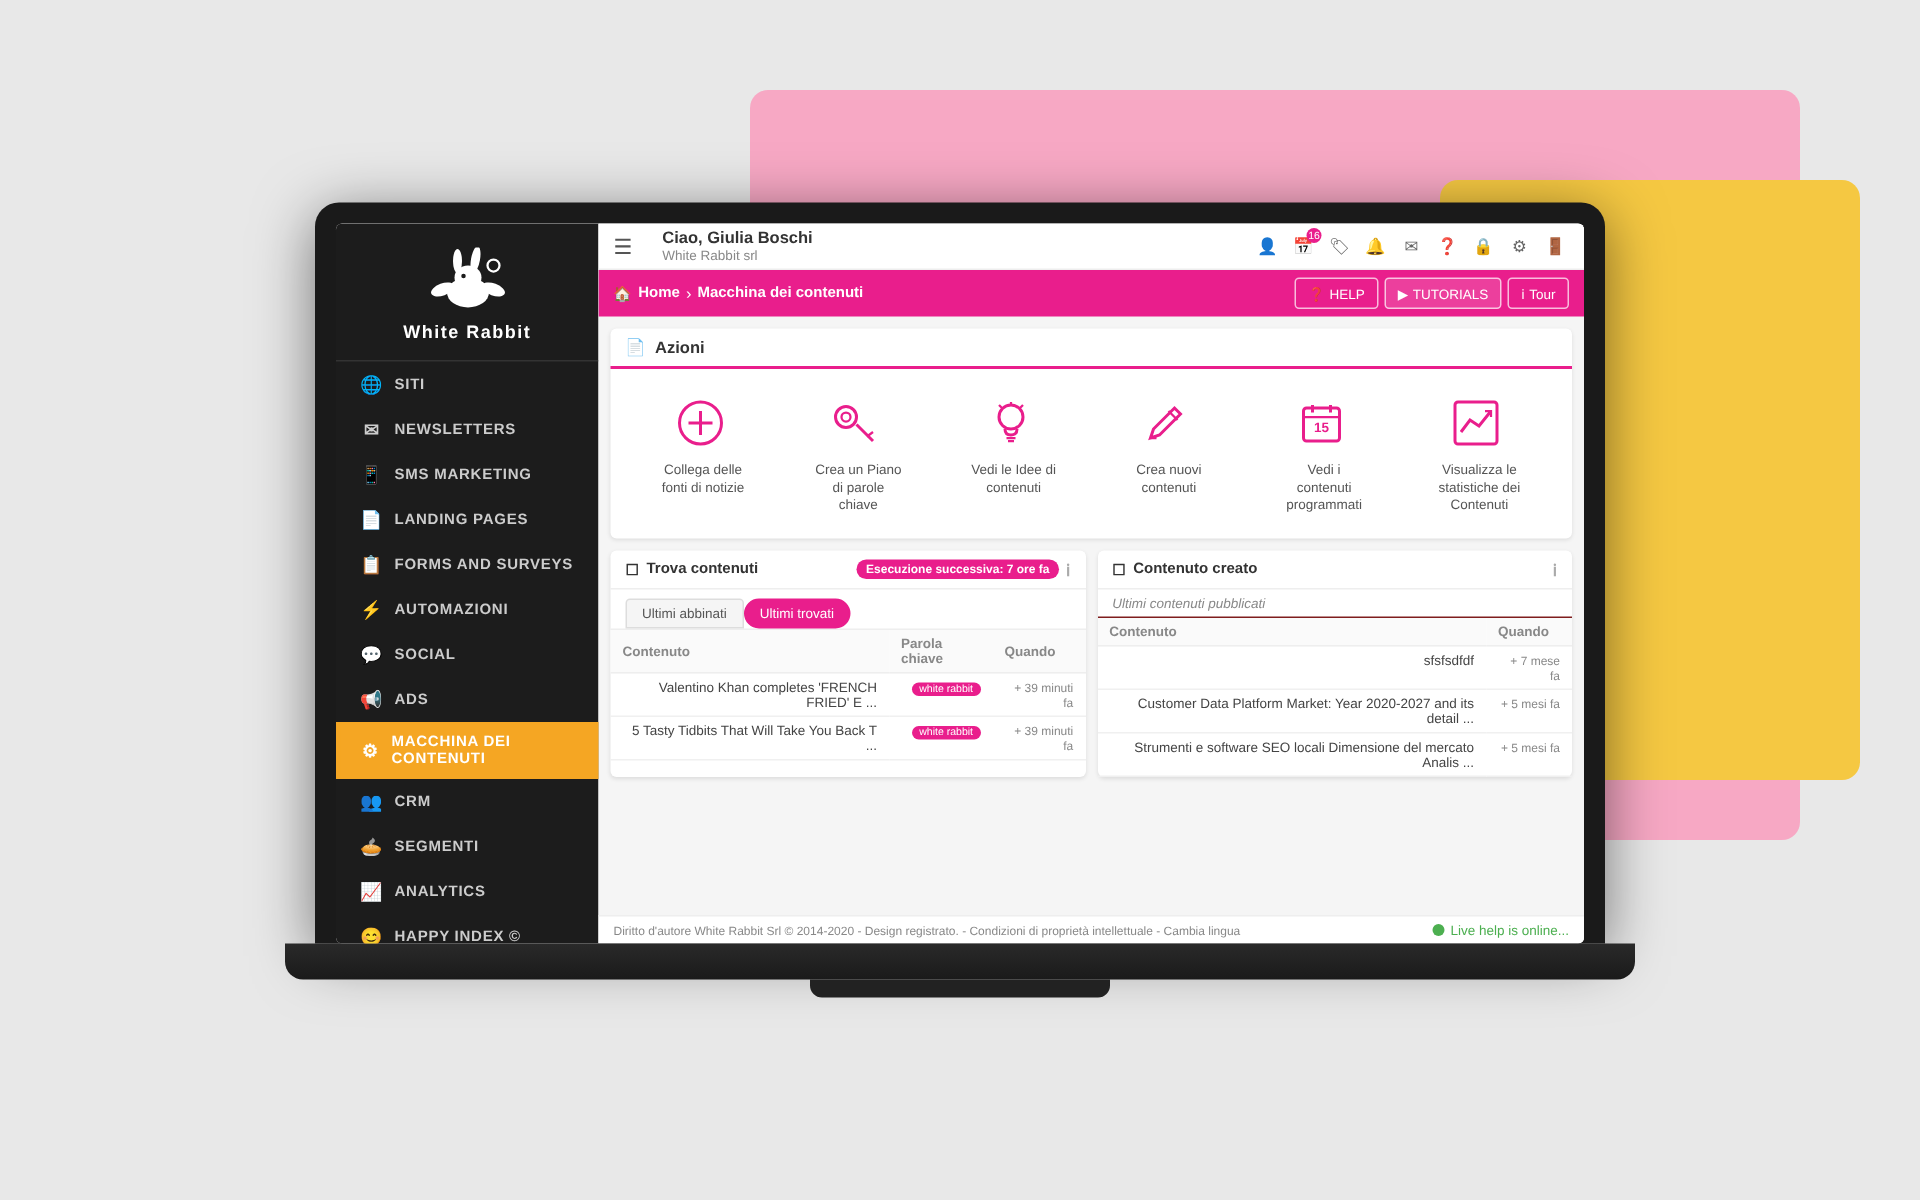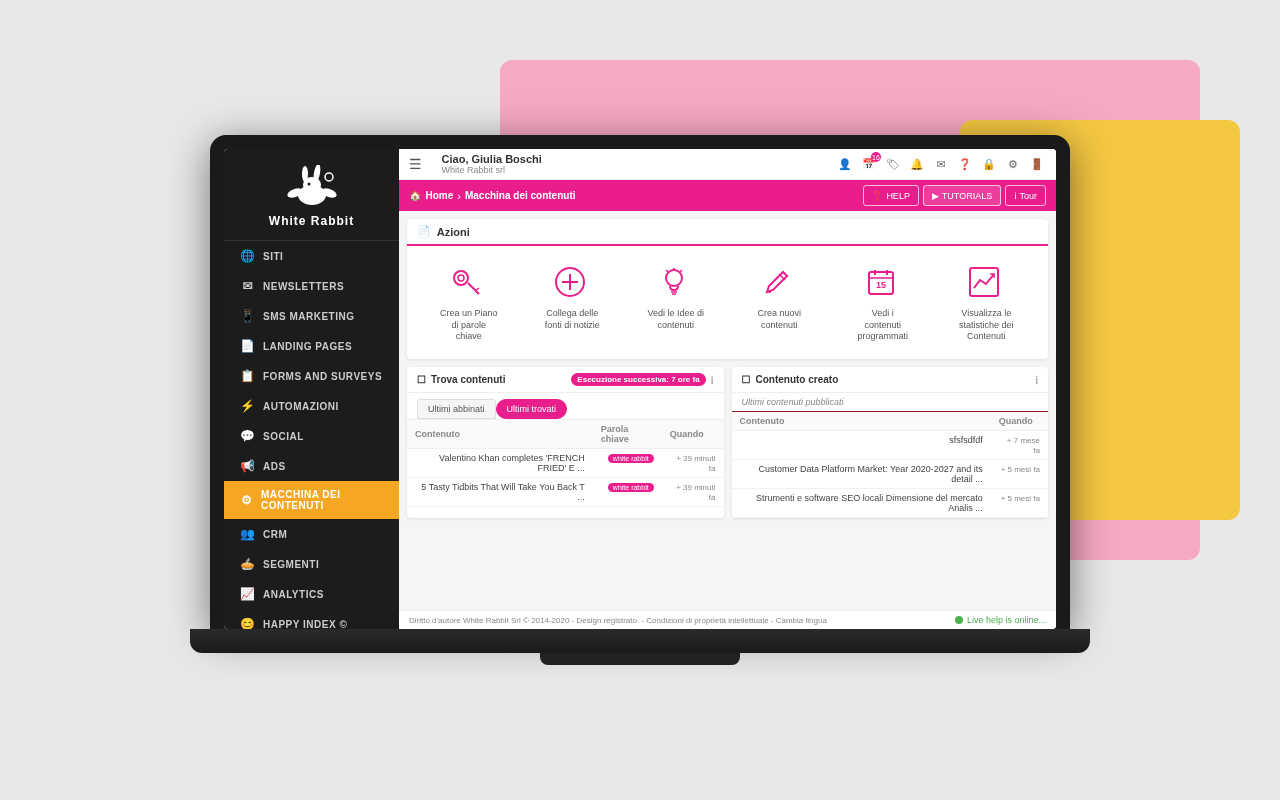--- a/index.html
+++ b/index.html
@@ -556,38 +556,38 @@
             <div class="card">
               <div class="card-header">
                 <span>📄</span>
                 <span>Azioni</span>
               </div>
               <div class="azioni-grid">
 
                 <div class="azione-item">
                   <div class="azione-icon">
                     <svg width="36" height="36" viewBox="0 0 36 36">
+                      <circle cx="18" cy="18" r="14" fill="none" stroke="#e91e8c" stroke-width="2"></circle>
+                      <line x1="18" y1="10" x2="18" y2="26" stroke="#e91e8c" stroke-width="2"></line>
+                      <line x1="10" y1="18" x2="26" y2="18" stroke="#e91e8c" stroke-width="2"></line>
+                    </svg>
+                  </div>
+                  <div class="azione-label">Collega delle<br>fonti di notizie</div>
+                </div>
+
+                <div class="azione-item">
+                  <div class="azione-icon">
+                    <svg width="36" height="36" viewBox="0 0 36 36">
                       <circle cx="12" cy="14" r="7" fill="none" stroke="#e91e8c" stroke-width="2"></circle>
                       <circle cx="12" cy="14" r="3" fill="none" stroke="#e91e8c" stroke-width="1.5"></circle>
                       <line x1="19" y1="19" x2="30" y2="30" stroke="#e91e8c" stroke-width="2"></line>
                       <line x1="26" y1="27" x2="30" y2="24" stroke="#e91e8c" stroke-width="1.5"></line>
                     </svg>
                   </div>
                   <div class="azione-label">Crea un Piano<br>di parole<br>chiave</div>
-                </div>
-
-                <div class="azione-item">
-                  <div class="azione-icon">
-                    <svg width="36" height="36" viewBox="0 0 36 36">
-                      <circle cx="18" cy="18" r="14" fill="none" stroke="#e91e8c" stroke-width="2"></circle>
-                      <line x1="18" y1="10" x2="18" y2="26" stroke="#e91e8c" stroke-width="2"></line>
-                      <line x1="10" y1="18" x2="26" y2="18" stroke="#e91e8c" stroke-width="2"></line>
-                    </svg>
-                  </div>
-                  <div class="azione-label">Collega delle<br>fonti di notizie</div>
                 </div>
 
                 <div class="azione-item">
                   <div class="azione-icon">
                     <svg width="36" height="36" viewBox="0 0 36 36">
                       <circle cx="18" cy="14" r="8" fill="none" stroke="#e91e8c" stroke-width="2"></circle>
                       <path d="M14 22 Q14 26 18 26 Q22 26 22 22" fill="none" stroke="#e91e8c" stroke-width="2"></path>
                       <line x1="15" y1="28" x2="21" y2="28" stroke="#e91e8c" stroke-width="1.5"></line>
                       <line x1="16" y1="30" x2="20" y2="30" stroke="#e91e8c" stroke-width="1.5"></line>
                       <line x1="18" y1="6" x2="18" y2="4" stroke="#e91e8c" stroke-width="1.5"></line>

